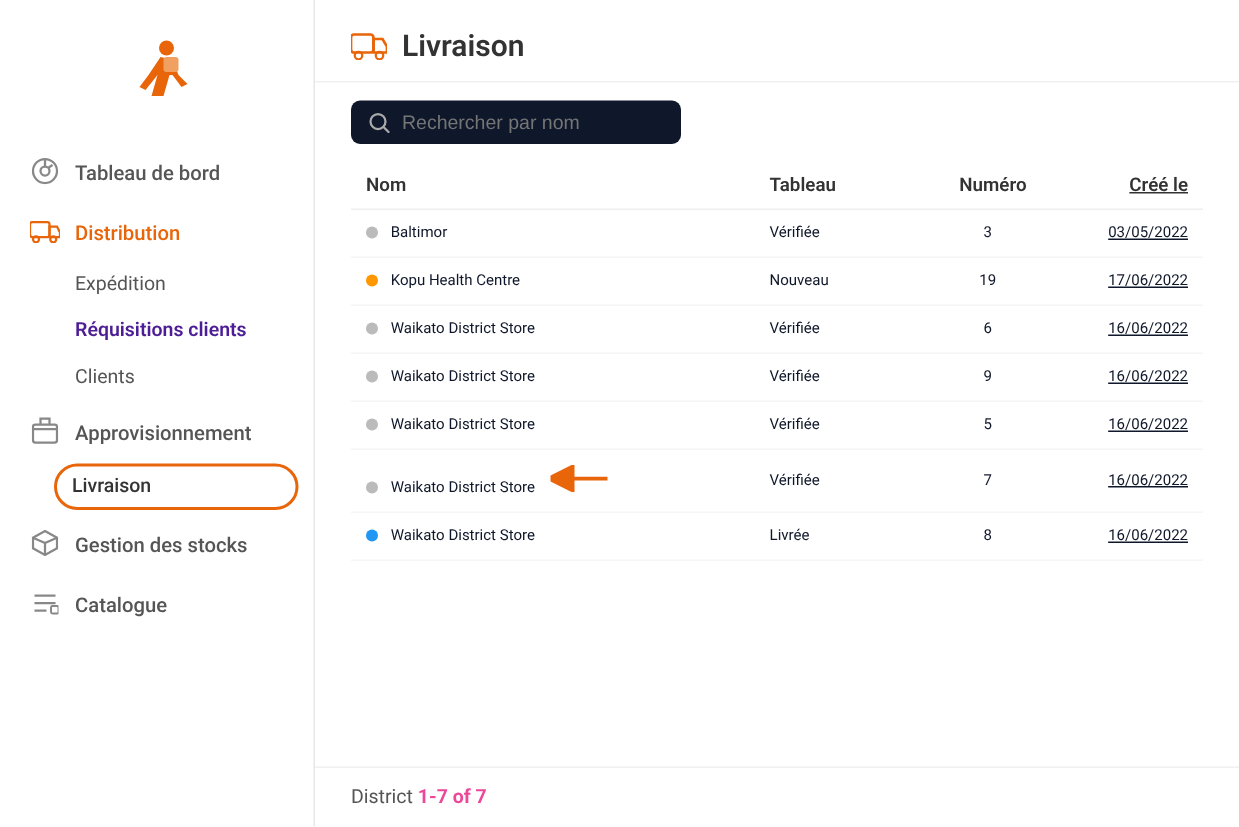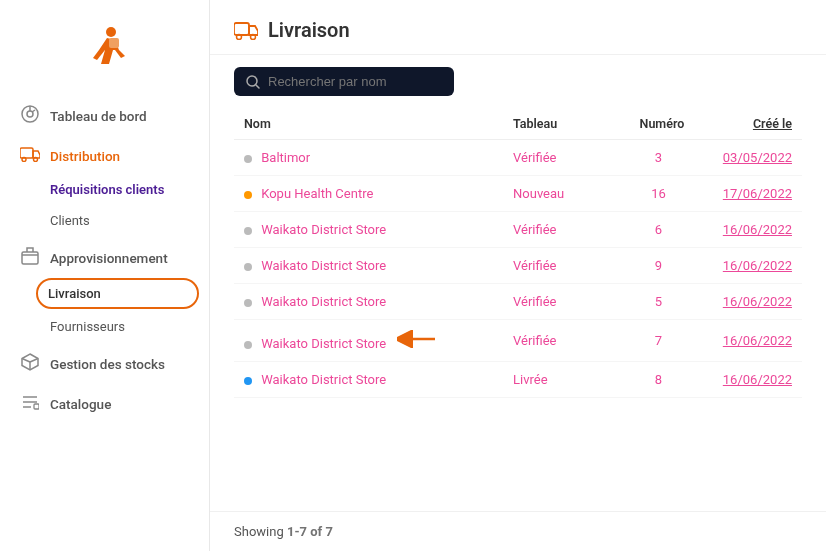--- a/index.html
+++ b/index.html
@@ -150,22 +150,22 @@
     thead tr th.right {
       text-align: right;
     }
 
     tbody tr {
       border-bottom: 1px solid #f5f5f5;
     }
 
     tbody tr td {
       padding: 10px 10px;
-      font-size: 13px;
-      color: #ec4899;
+      font-size: 10px;
+      color: #0f172a;
     }
 
     .status-dot {
       display: inline-block;
       width: 8px;
       height: 8px;
       border-radius: 50%;
       margin-right: 6px;
       background: #ccc;
       vertical-align: middle;
@@ -178,21 +178,21 @@
 
     .showing {
       padding: 12px 24px;
       font-size: 13px;
       color: #555;
       border-top: 1px solid #f0f0f0;
     }
 
     .showing strong {
       font-weight: 700;
-      color: #737373;
+      color: #ec4899;
     }
 
     
     .sidebar-sub-item.active {
       border: 2px solid #e8650a;
       border-radius: 20px;
     }
 
     
     svg { display: block; }
@@ -239,43 +239,43 @@
       <svg width="20" height="16" viewBox="0 0 20 16" fill="none">
         <rect x="0" y="2" width="13" height="10" rx="1.5" stroke="#e8650a" stroke-width="1.5" fill="none"></rect>
         <path d="M13 5 L18 5 L20 9 L20 12 L13 12 Z" stroke="#e8650a" stroke-width="1.5" fill="none"></path>
         <circle cx="4" cy="13.5" r="2" stroke="#e8650a" stroke-width="1.5" fill="none"></circle>
         <circle cx="15.5" cy="13.5" r="2" stroke="#e8650a" stroke-width="1.5" fill="none"></circle>
       </svg>
     </span>
     <span>Distribution</span>
   </div>
 
+  <div class="sidebar-sub-item">
+    <span>Expédition</span>
+  </div>
   <div class="sidebar-sub-item highlight">
     <span>Réquisitions clients</span>
   </div>
   <div class="sidebar-sub-item">
     <span>Clients</span>
   </div>
 
   <div class="sidebar-item">
     <span class="icon">
       <svg width="18" height="18" viewBox="0 0 18 18" fill="none">
         <rect x="1" y="5" width="16" height="12" rx="1.5" stroke="#888" stroke-width="1.5" fill="none"></rect>
         <path d="M1 8 L17 8" stroke="#888" stroke-width="1.5"></path>
         <path d="M6 5 L6 1 L12 1 L12 5" stroke="#888" stroke-width="1.5" fill="none"></path>
       </svg>
     </span>
     <span>Approvisionnement</span>
   </div>
 
   <div class="sidebar-sub-item active">
     <span>Livraison</span>
-  </div>
-  <div class="sidebar-sub-item">
-    <span>Fournisseurs</span>
   </div>
 
   <div class="sidebar-item">
     <span class="icon">
       <svg width="18" height="18" viewBox="0 0 18 18" fill="none">
         <polygon points="9,1 17,5.5 17,12.5 9,17 1,12.5 1,5.5" stroke="#888" stroke-width="1.5" fill="none"></polygon>
         <line x1="9" y1="17" x2="9" y2="9" stroke="#888" stroke-width="1.5"></line>
         <line x1="1" y1="5.5" x2="9" y2="9" stroke="#888" stroke-width="1.5"></line>
         <line x1="17" y1="5.5" x2="9" y2="9" stroke="#888" stroke-width="1.5"></line>
       </svg>
@@ -339,21 +339,21 @@
       <td class="col-statut">Vérifiée</td>
       <td class="col-numero" style="text-align:center;">3</td>
       <td class="col-cree right" style="text-align:right;">03/05/2022</td>
     </tr>
           <tr>
       <td class="col-name">
         <span class="status-dot" style="background:#ff9800"></span>
         Kopu Health Centre
       </td>
       <td class="col-statut">Nouveau</td>
-      <td class="col-numero" style="text-align:center;">16</td>
+      <td class="col-numero" style="text-align:center;">19</td>
       <td class="col-cree right" style="text-align:right;">17/06/2022</td>
     </tr>
           <tr>
       <td class="col-name">
         <span class="status-dot" style="background:#bbb"></span>
         Waikato District Store
       </td>
       <td class="col-statut">Vérifiée</td>
       <td class="col-numero" style="text-align:center;">6</td>
       <td class="col-cree right" style="text-align:right;">16/06/2022</td>
@@ -402,15 +402,15 @@
       </td>
       <td class="col-statut">Livrée</td>
       <td class="col-numero" style="text-align:center;">8</td>
       <td class="col-cree right" style="text-align:right;">16/06/2022</td>
     </tr>
         </tbody>
     </table>
   </div>
 
   <div class="showing">
-    <span>Showing </span><strong>1-7 of 7</strong>
+    <span>District </span><strong>1-7 of 7</strong>
   </div>
 </div>
 
 </body></html>

